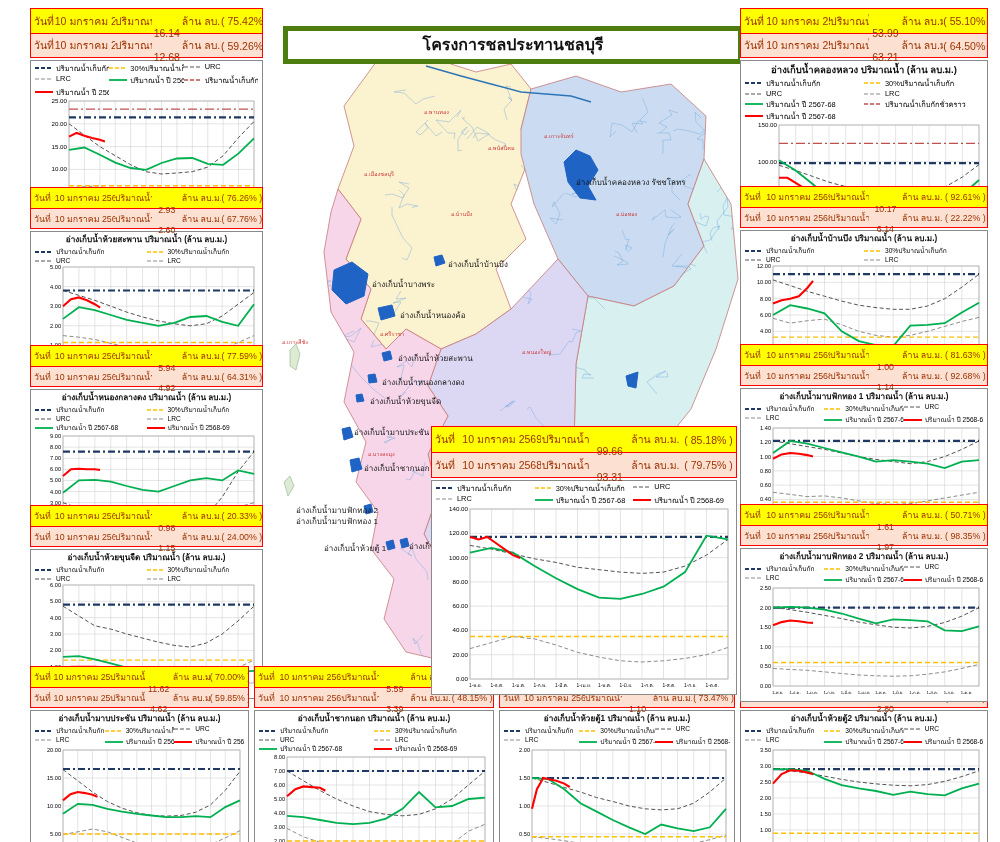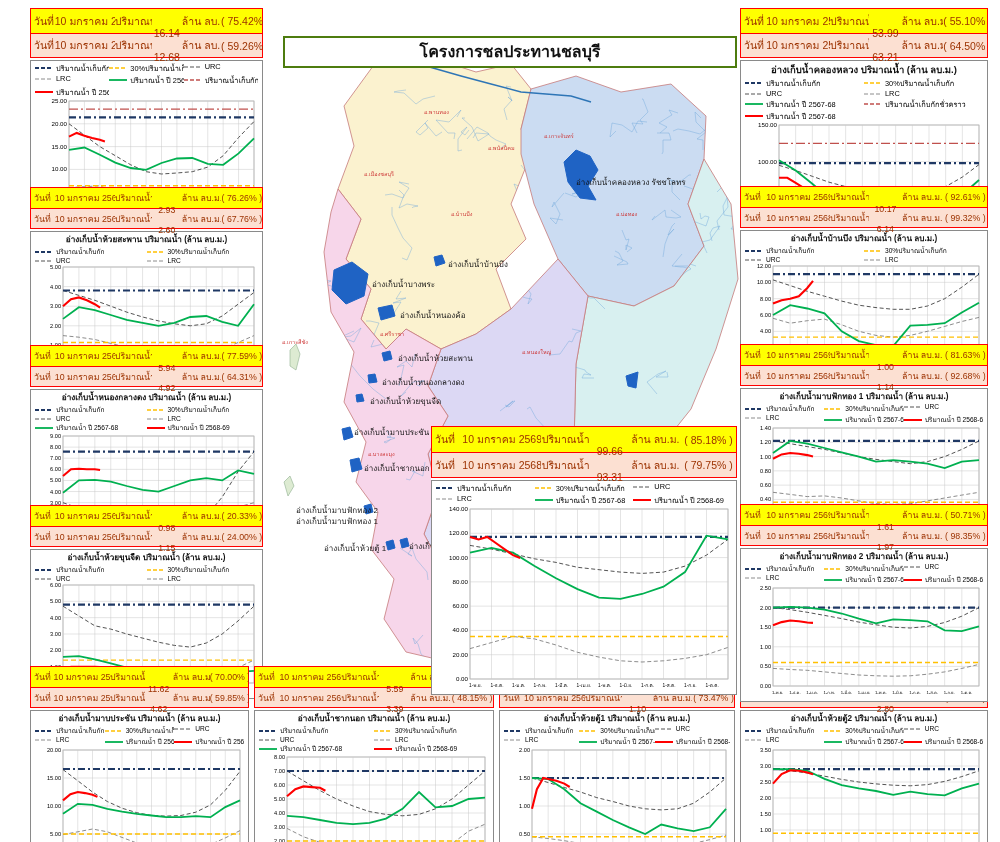--- a/index.html
+++ b/index.html
@@ -1,19 +1,19 @@
 <!DOCTYPE html>
 <html><head>
 <meta charset="utf-8">
 <style>
   html,body{margin:0;padding:0;background:#ffffff;}
   .page{position:relative;width:1000px;height:842px;background:#ffffff;overflow:hidden;
         font-family:"Liberation Sans","DejaVu Sans",sans-serif;}
-  .main-title-box{position:absolute;left:283px;top:36px;width:450px;height:28px;
-        border:2px solid #4d7c0f;background:#fff;text-align:center;line-height:28px;
+  .main-title-box{position:absolute;left:283px;top:26px;width:450px;height:28px;
+        border:5px solid #4d7c0f;background:#fff;text-align:center;line-height:28px;
         font-size:16px;font-weight:bold;color:#111;z-index:5;}
   .map-wrap{position:absolute;left:276px;top:54px;width:468px;height:608px;z-index:1;}
   .map-info-box{position:absolute;left:593px;top:66px;width:142px;height:46px;background:#fff;
         border:1px solid #777;box-shadow:1px 1px 0 #bbb;z-index:6;text-align:center;
         font-size:9.5px;color:#222;display:flex;flex-direction:column;justify-content:center;gap:3px;}
   .panel{position:absolute;background:#fff;z-index:8;}
   .hdr{border:1.4px solid #FF0000;box-sizing:border-box;}
   .hrow{display:flex;align-items:center;box-sizing:border-box;}
   .hrow.r2{border-top:1.4px solid #FF0000;}
   .hc{white-space:nowrap;overflow:hidden;}
@@ -1130,21 +1130,21 @@
             <span class="hc hc3">10.17</span>
             <span class="hc hc4">ล้าน ลบ.ม.</span>
             <span class="hc hc5">( 92.61% )</span>
           </div>
           <div class="hrow r2" style="height: 20px; font-size: 8.8px; color: rgb(156, 50, 0); background: rgb(252, 224, 210);">
             <span class="hc hc0">วันที่</span>
             <span class="hc hc1">10 มกราคม 2568</span>
             <span class="hc hc2">ปริมาณน้ำ</span>
             <span class="hc hc3">6.14</span>
             <span class="hc hc4">ล้าน ลบ.ม.</span>
-            <span class="hc hc5">( 99.32% )</span>
+            <span class="hc hc5">( 22.22% )</span>
           </div>
         </div>
         <div class="chartbox"><div class="ctitle" style="font-size: 8.2px;">อ่างเก็บน้ำบ้านบึง ปริมาณน้ำ (ล้าน ลบ.ม.)</div><div class="legend">
             <div class="li" style="width: 50%; font-size: 6.6px;">
               <svg width="18" height="6" viewBox="0 0 18 6">
                 <line x1="0" x2="18" y1="3" y2="3" stroke="#1F3864" stroke-width="2" stroke-dasharray="4 2"></line>
               </svg>
               <span>ปริมาณน้ำเก็บกัก</span>
             </div>
             <div class="li" style="width: 50%; font-size: 6.6px;">

